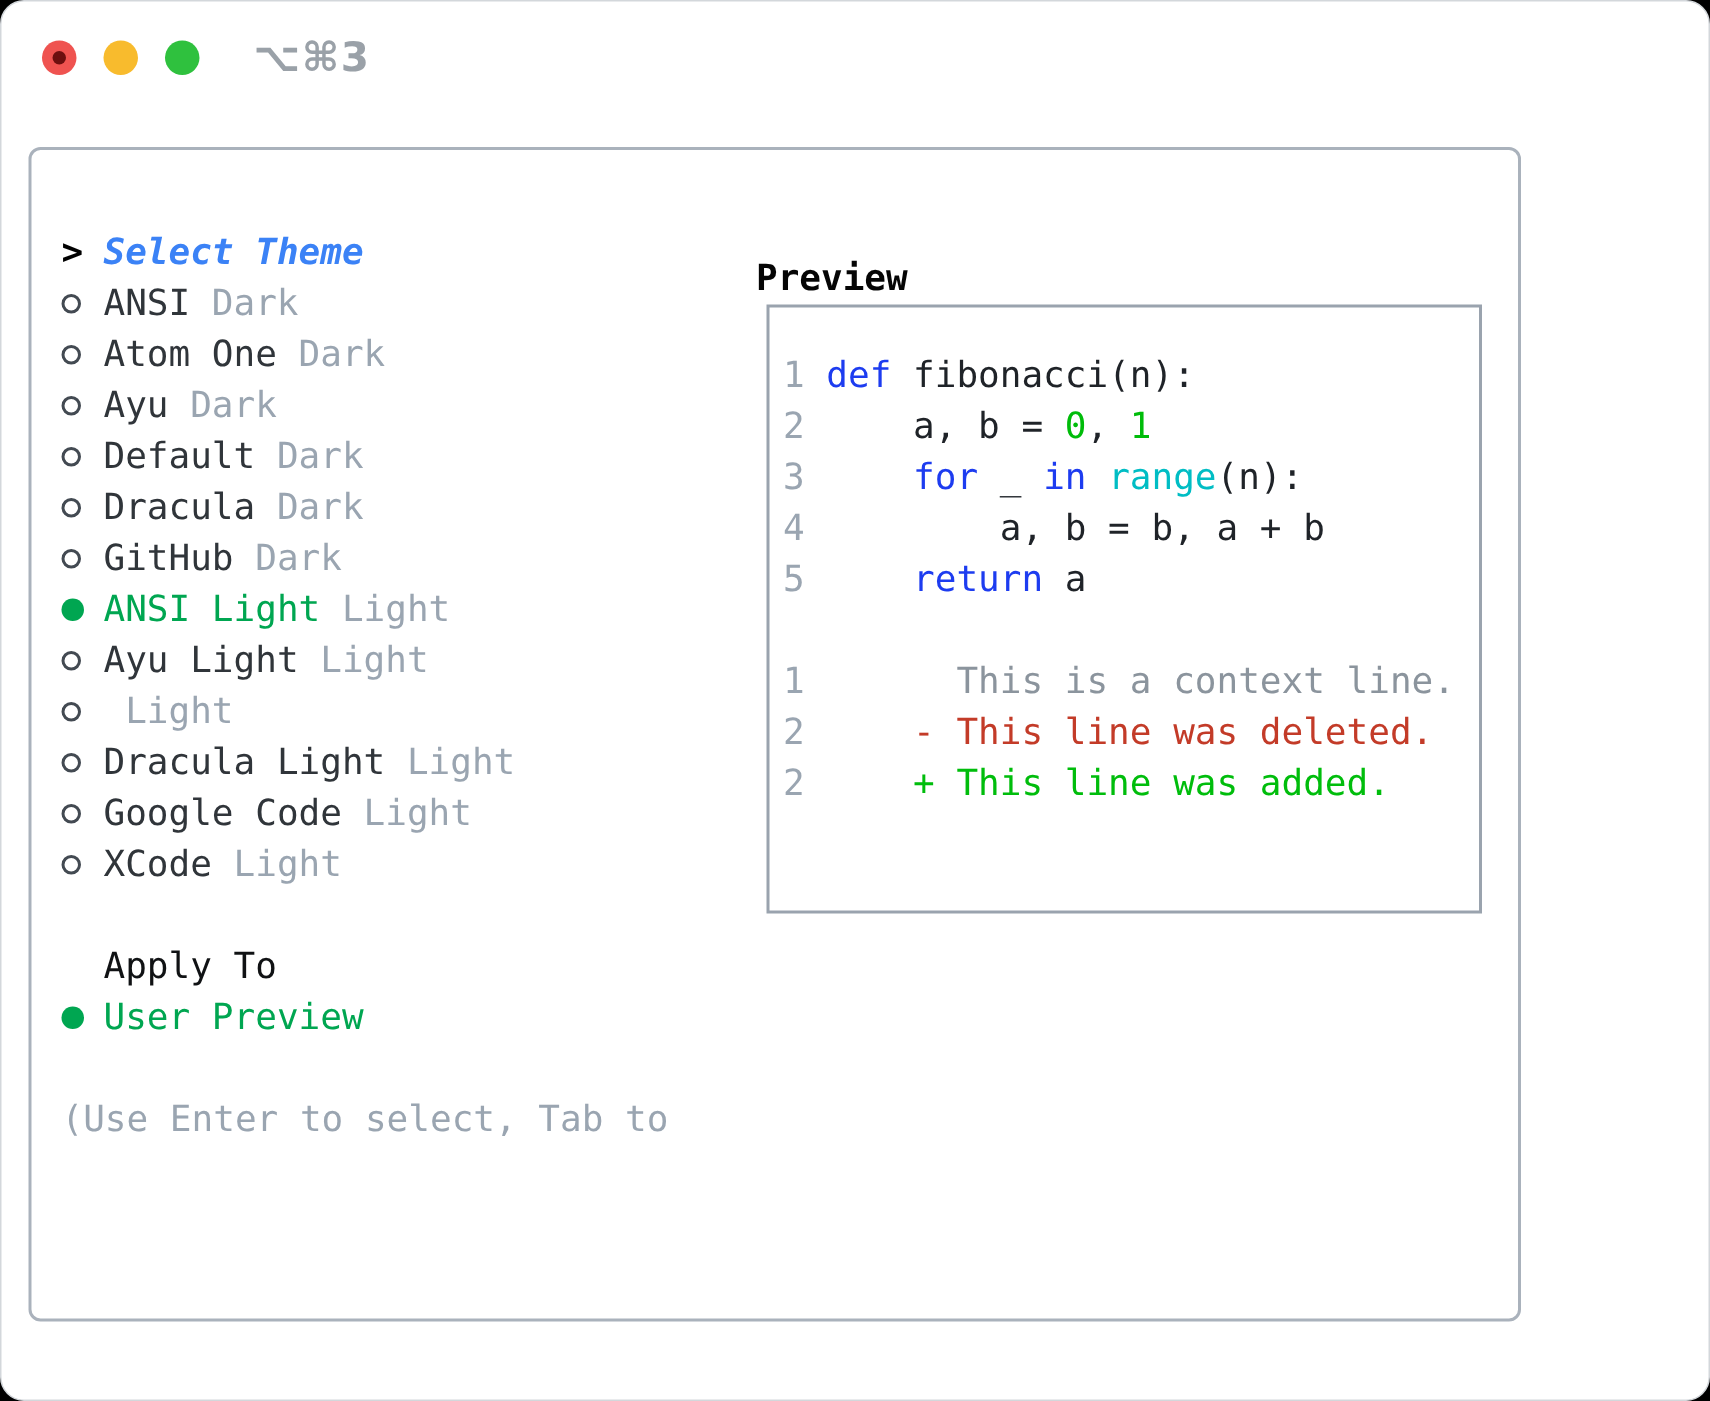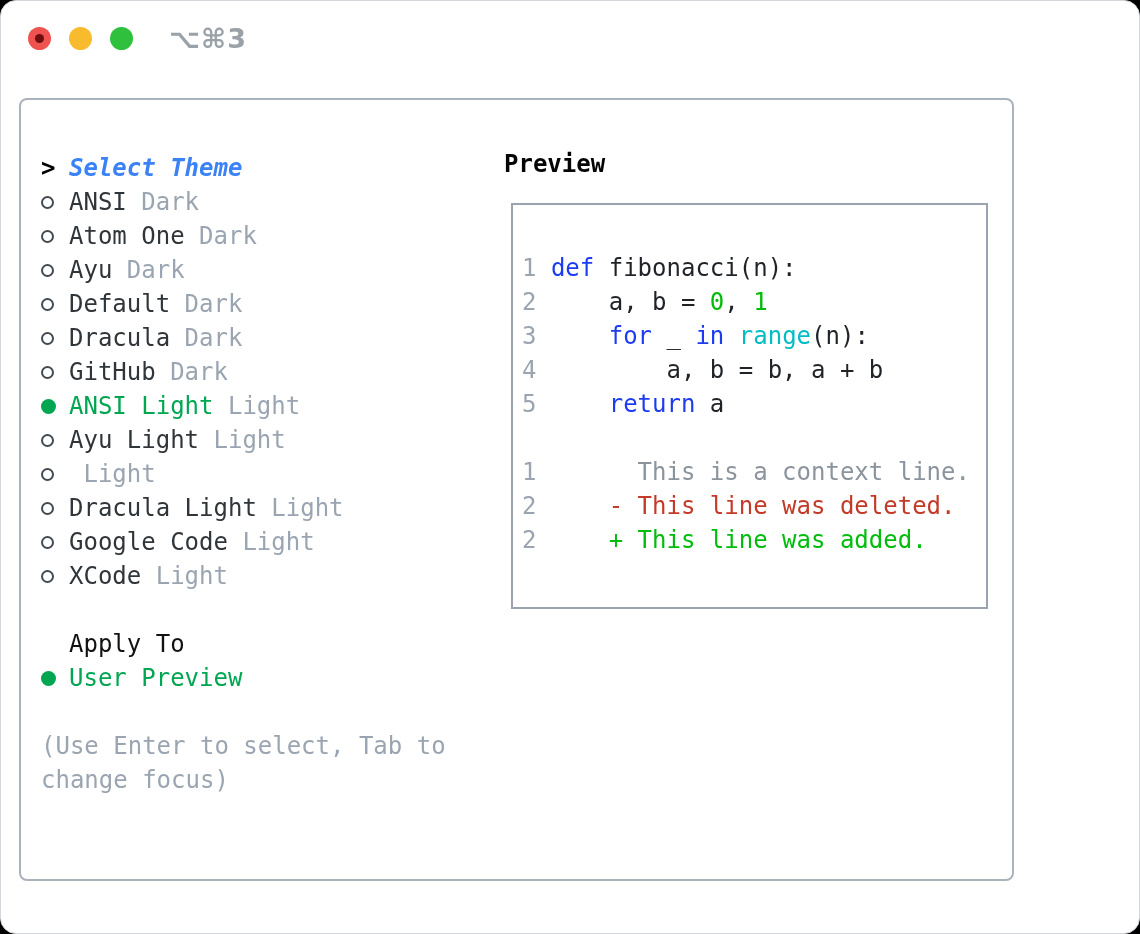--- a/index.html
+++ b/index.html
@@ -61,33 +61,33 @@
     width: 15px; height: 15px; border-radius: 50%;
     background: #00a651;
   }
   .tname { color: #30353a; }
   .tname.sel { color: #00a651; }
   .tvariant { color: #9aa5b1; margin-left: 1ch; }
   .help { margin-top: 0; color: #9aa5b1; font-size: 24px; }
   .help div { height: 34px; display: flex; align-items: center; }
   
   .preview-hdr {
-    position: absolute; left: 483px; top: 47px; height: 34px;
+    position: absolute; left: 483px; top: 68px; height: 34px;
     display: flex; align-items: center;
     font-size: 24px; font-weight: bold; color: #050505;
   }
   .preview-box {
     position: absolute; left: 490px; top: 103px;
     width: 477px; height: 406px;
     border: 2px solid #9aa3ae;
     background: #fff;
     overflow: hidden;
   }
   .preview-box pre {
-    margin: 0; padding: 46px 0 0 9px;
+    margin: 0; padding: 28px 0 0 9px;
     font-family: "DejaVu Sans Mono", "Liberation Mono", monospace;
     font-size: 24px; line-height: 34px;
     white-space: pre;
   }
   .ln    { color: #9aa5b1; }
   .plain { color: #1f2328; }
   .kw    { color: #1d3cf0; }
   .num   { color: #00bc0a; }
   .fn    { color: #00bdc4; }
   .ctx   { color: #8b949d; }
@@ -215,21 +215,20 @@
               <span class="dot"></span>
             </span>
             <span class="tname sel">User Preview</span>
           </div>
         </div>
 
       <div class="row blank"></div>
 
       <div class="help">
         <div>(Use Enter to select, Tab to</div>
-        <div>change focus)</div>
       </div>
     </div>
 
     <div class="preview-hdr">Preview</div>
     <div class="preview-box">
       <pre id="preview-pre"><span class="ln">1 </span><span class="kw">def</span><span class="plain"> fibonacci(n):</span>
 <span class="ln">2 </span><span class="plain">    a, b = </span><span class="num">0</span><span class="plain">, </span><span class="num">1</span>
 <span class="ln">3 </span><span class="plain">    </span><span class="kw">for</span><span class="plain"> _ </span><span class="kw">in</span><span class="plain"> </span><span class="fn">range</span><span class="plain">(n):</span>
 <span class="ln">4 </span><span class="plain">        a, b = b, a + b</span>
 <span class="ln">5 </span><span class="plain">    </span><span class="kw">return</span><span class="plain"> a</span>

